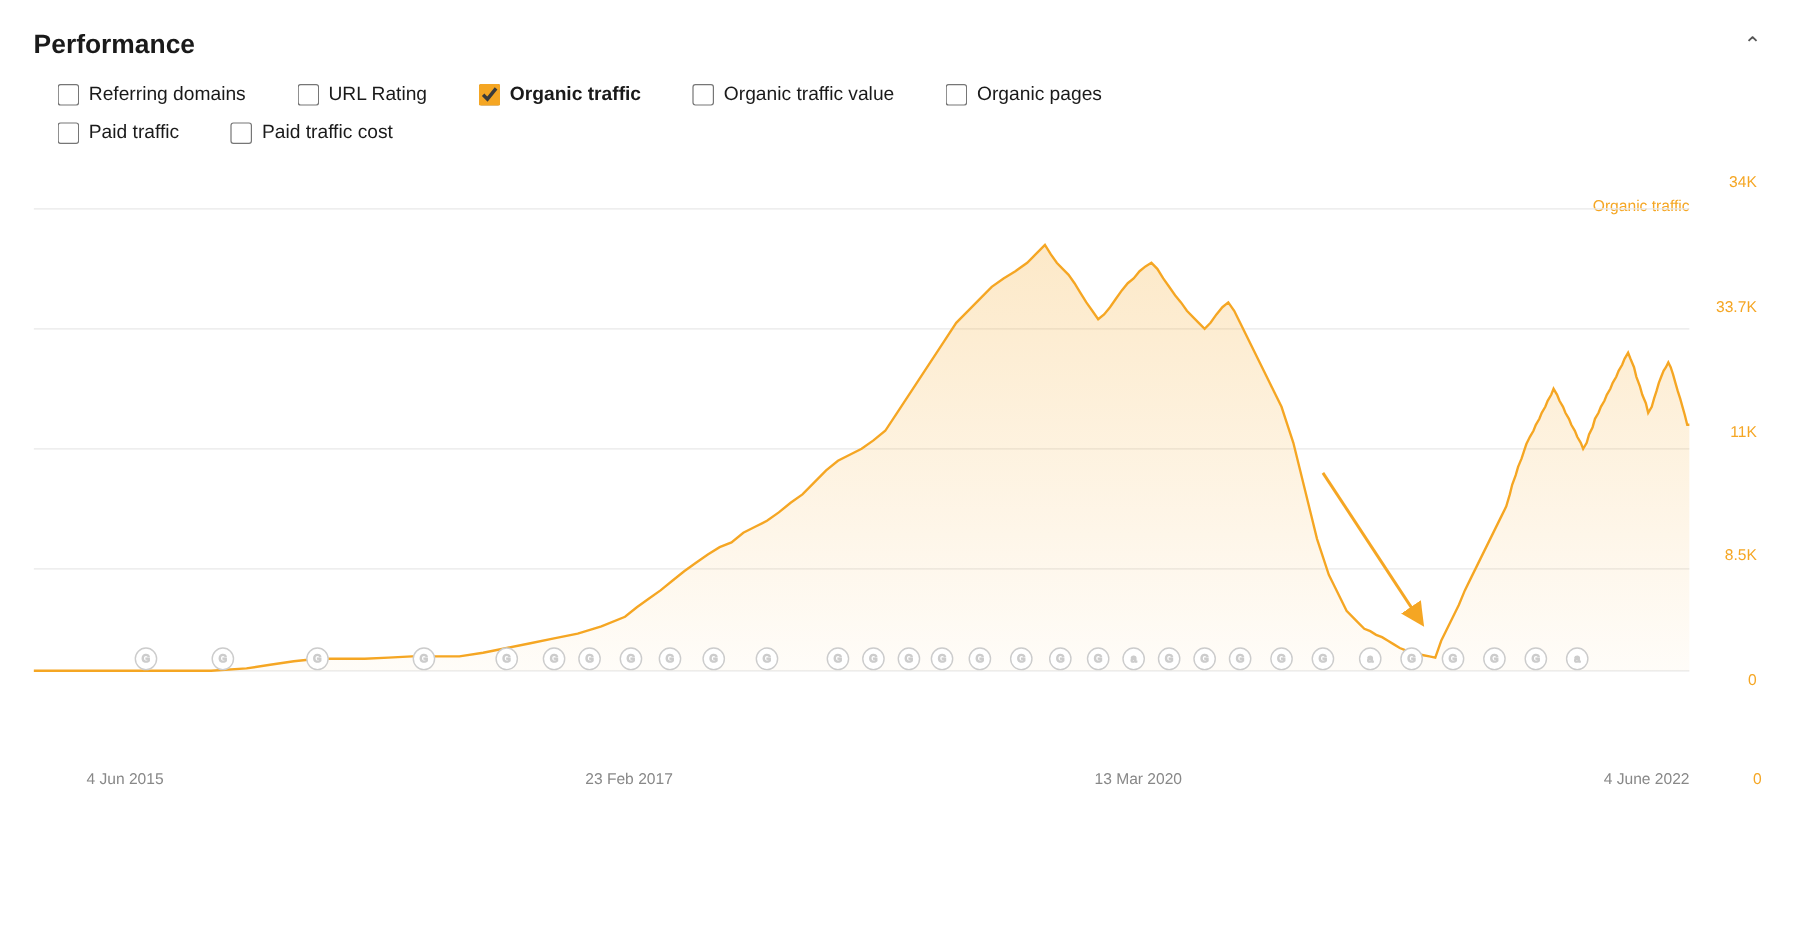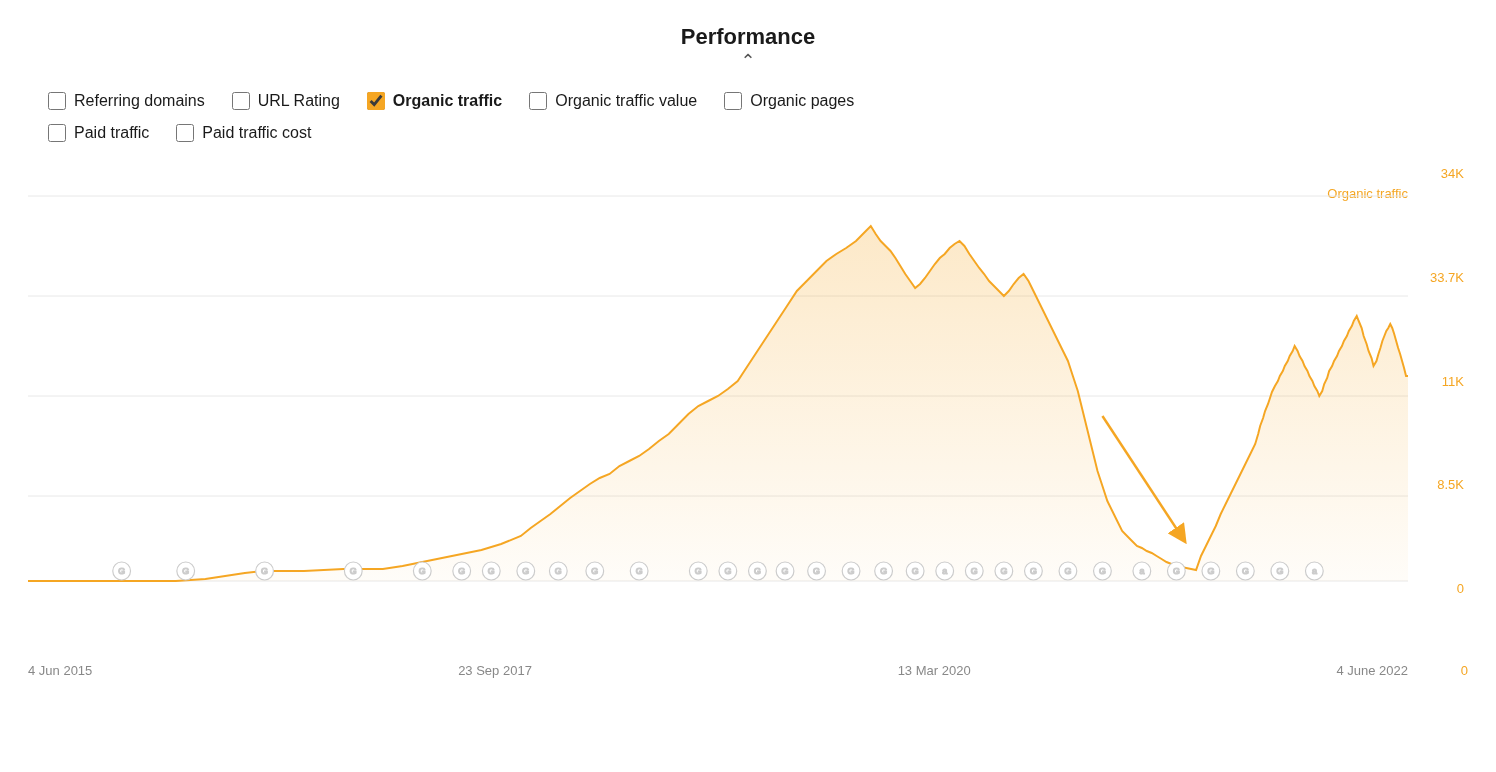--- a/index.html
+++ b/index.html
@@ -9,35 +9,34 @@
       color: #1a1a1a;
       padding: 24px 28px;
       width: 1496px;
       min-height: 772px;
     }
     .section-header {
       display: flex;
       justify-content: space-between;
       align-items: center;
       margin-bottom: 20px;
-      flex-direction: column;
     }
     .section-title {
       font-size: 22px;
       font-weight: 700;
     }
     .chevron-icon {
       font-size: 18px;
       color: #555;
       cursor: pointer;
     }
     .checkboxes-row {
       display: flex;
       align-items: center;
-      gap: 27px;
+      gap: 43px;
       margin-bottom: 14px;
       flex-wrap: wrap;
       padding-left: 20px;
     }
     .checkbox-item {
       display: flex;
       align-items: center;
       gap: 8px;
       cursor: pointer;
     }
@@ -82,20 +81,21 @@
       position: absolute;
       right: 60px;
       top: 20px;
       font-size: 13px;
       color: #f5a623;
       font-weight: 500;
     }
     .x-label {
       font-size: 13px;
       color: #888;
+      margin-left: 44px;
     }
     svg.chart-svg {
       width: 100%;
       height: 430px;
     }
   </style>
 </head>
 <body>
 
 <div class="section-header">
@@ -353,19 +353,19 @@
   <div class="y-axis-labels" style="top:0;height:430px;right:0;width:55px;position:absolute;display:flex;flex-direction:column;justify-content:space-between;align-items:flex-end;padding-right:4px;gap:44px;">
     <span class="y-label">34K</span>
     <span class="y-label">33.7K</span>
     <span class="y-label">11K</span>
     <span class="y-label">8.5K</span>
     <span class="y-label">0</span>
   </div>
 
   <div style="position:absolute;bottom:-32px;left:0;right:60px;display:flex;justify-content:space-between;">
     <span class="x-label">4 Jun 2015</span>
-    <span class="x-label">23 Sep 2017</span>
+    <span class="x-label">23 Feb 2017</span>
     <span class="x-label">13 Mar 2020</span>
     <span class="x-label">4 June 2022</span>
   </div>
 
   <div style="position:absolute;bottom:-32px;right:0;font-size:13px;color:#f5a623;font-weight:500;">0</div>
 </div>
 
 </body></html>

